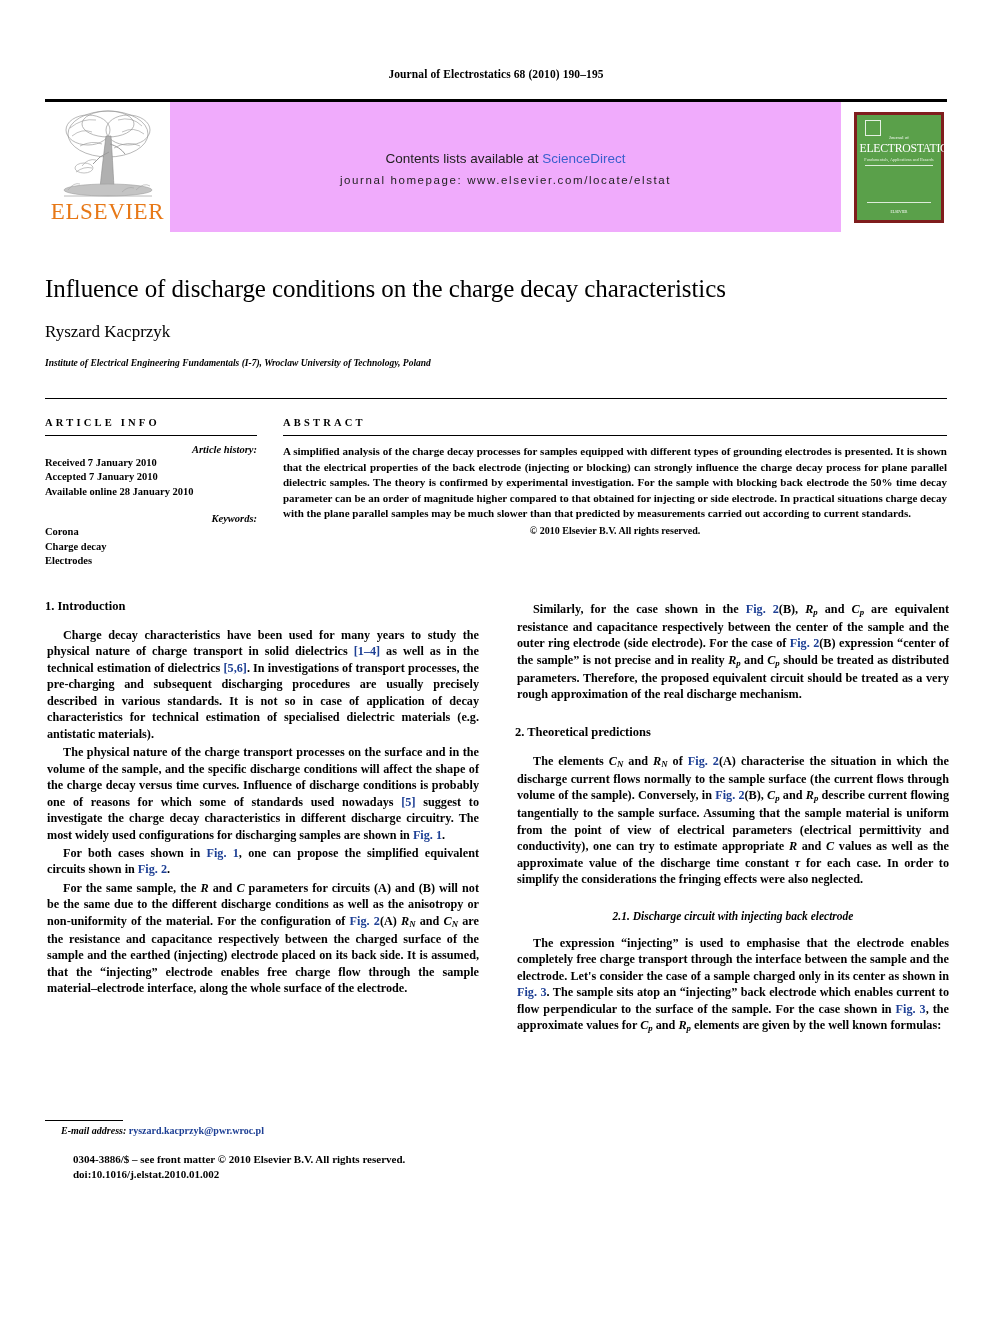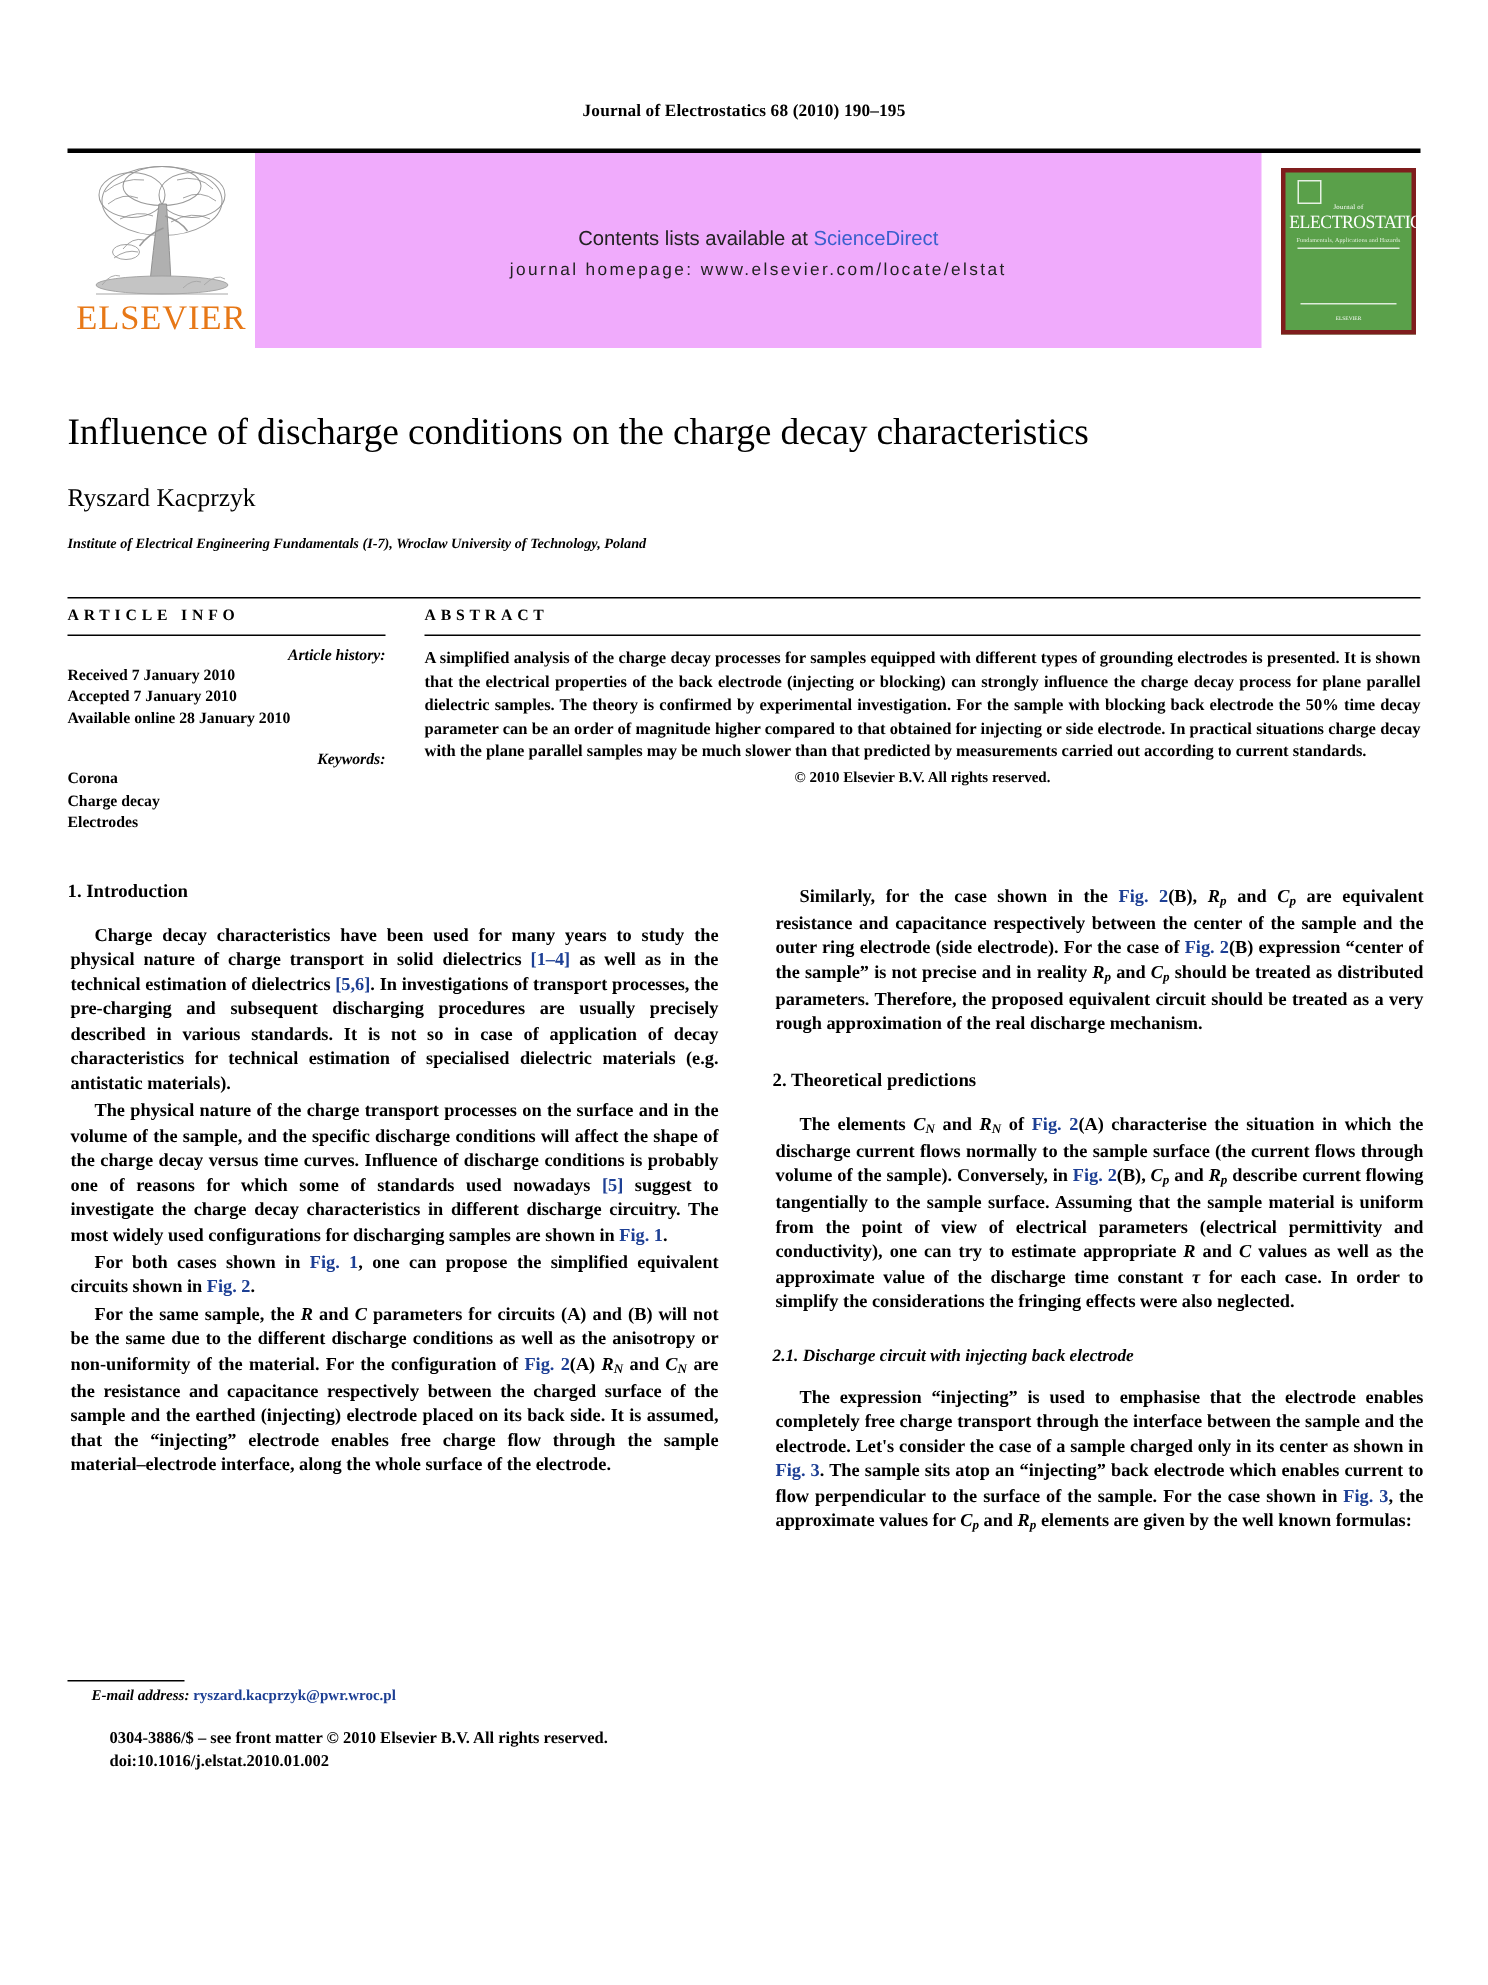--- a/index.html
+++ b/index.html
@@ -167,21 +167,21 @@
     font-size: 9.5px;
     font-style: italic;
     font-weight: bold;
     margin: 0;
   }
 
   
   .info-abstract {
     margin-top: 30px;
     border-top: 1px solid #000;
-    padding-top: 6px;
+    padding-top: 18px;
     display: flex;
     gap: 26px;
   }
   .col-info { width: 212px; flex: 0 0 212px; }
   .col-abstract { flex: 1 1 auto; }
   .sec-head {
     font-size: 10.5px;
     font-weight: bold;
     letter-spacing: 3.2px;
     margin-bottom: 7px;
@@ -224,39 +224,40 @@
     font-size: 12.5px;
     font-weight: bold;
     margin: 0 0 13px 0;
   }
   h2.sec.spaced { margin-top: 22px; }
   h3.subsec {
     font-size: 11.5px;
     font-weight: bold;
     font-style: italic;
     margin: 22px 0 13px 0;
+    text-align: center;
   }
   p.para {
     font-size: 12.2px;
     line-height: 1.35;
     text-align: justify;
     margin: 2px;
     text-indent: 16px;
     font-weight: bold;
   }
   p.para + p.para { margin-top: 0; }
   .ref-link { color: #1d3f94; }
   i { font-style: italic; }
   sub { font-size: 0.72em; vertical-align: -0.25em; }
 
   
   .footnote {
     position: absolute;
     left: 0;
-    bottom: 5px;
+    bottom: 17px;
     width: 436px;
     font-family: Liberation Serif, serif;
   }
   .fn-rule {
     width: 78px;
     border-top: 1px solid #000;
     margin-bottom: 4px;
   }
   .fn-email {
     font-size: 10px;

